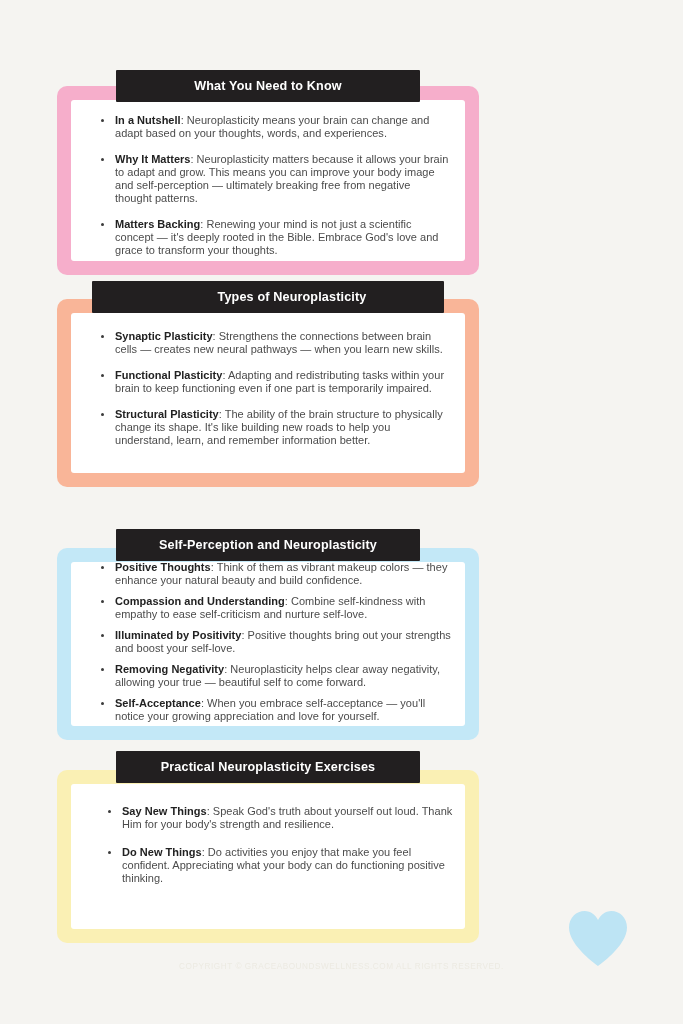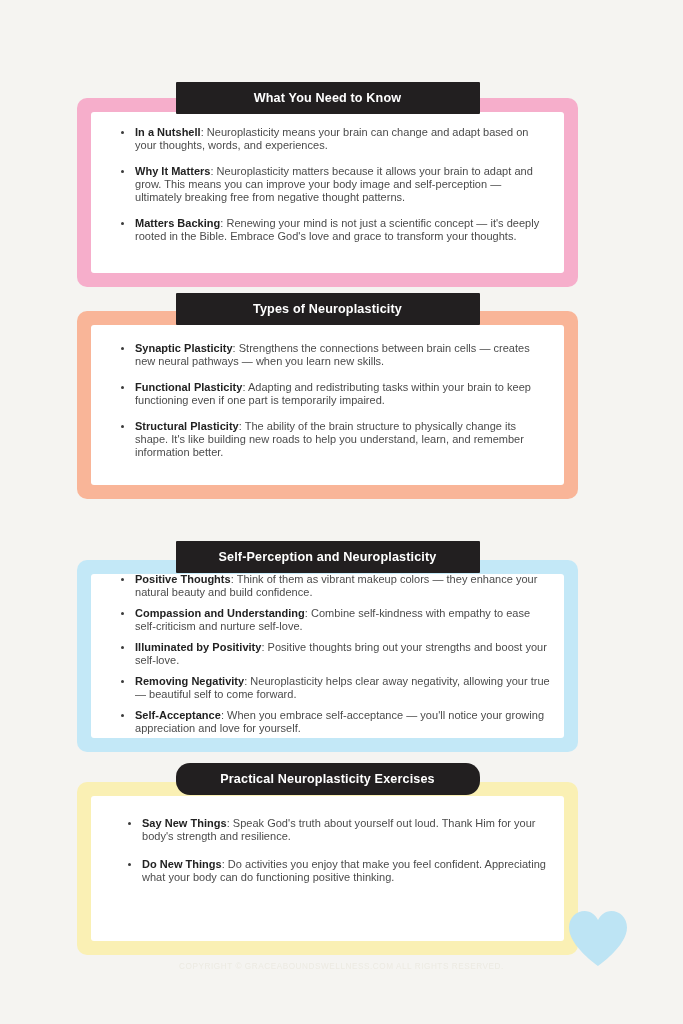--- a/index.html
+++ b/index.html
@@ -19,24 +19,23 @@
   .page {
     position: relative;
     width: 683px;
     height: 1024px;
     box-sizing: border-box;
   }
 
   
   .card-block {
     position: absolute;
-    left: 77px;
-    width: 501px;
-    box-sizing: border-box;
-    margin-top: 12px;
+    left: 57px;
+    width: 422px;
+    box-sizing: border-box;
   }
 
   .card-frame {
     position: absolute;
     left: 0;
     right: 0;
     border-radius: 10px;
     box-sizing: border-box;
   }
 
@@ -156,21 +155,21 @@
       </li>
       <li class="bullet">
         <span class="term">Matters Backing</span><span>: Renewing your mind is not just a scientific concept — it's deeply rooted in the Bible. Embrace God's love and grace to transform your thoughts.</span>
       </li>
     </ul>
   </div>
 
   <div class="card-block" style="top:281px;height:206px;">
     <div class="card-frame" style="top:18px;height:188px;background:#f9b598;"></div>
     <div class="card-inner" style="left:14px;right:14px;top:32px;height:160px;"></div>
-    <div class="card-title" style="top:0px;">
+    <div class="card-title" style="top:0px;padding-left:48px;">
       <span>Types of Neuroplasticity</span>
     </div>
     <ul class="bullets list-s2">
       <li class="bullet">
         <span class="term">Synaptic Plasticity</span><span>: Strengthens the connections between brain cells — creates new neural pathways  — when you learn new skills.</span>
       </li>
       <li class="bullet">
         <span class="term">Functional Plasticity</span><span>: Adapting and redistributing tasks within your brain to keep functioning even if one part is temporarily impaired.</span>
       </li>
       <li class="bullet">
@@ -200,21 +199,21 @@
       </li>
       <li class="bullet">
         <span class="term">Self-Acceptance</span><span>: When you embrace self-acceptance — you'll notice your growing appreciation and love for yourself.</span>
       </li>
     </ul>
   </div>
 
   <div class="card-block" style="top:751px;height:192px;">
     <div class="card-frame" style="top:19px;height:173px;background:#faf0b4;"></div>
     <div class="card-inner" style="left:14px;right:14px;top:33px;height:145px;"></div>
-    <div class="card-title" style="top:0px;border-radius:14px;">
+    <div class="card-title" style="top:0px;">
       <span>Practical Neuroplasticity Exercises</span>
     </div>
     <ul class="bullets list-s4">
       <li class="bullet">
         <span class="term">Say New Things</span><span>: Speak God's truth about yourself out loud. Thank Him for your body's strength and resilience.</span>
       </li>
       <li class="bullet">
         <span class="term">Do New Things</span><span>: Do activities you enjoy that make you feel confident. Appreciating what your body can do functioning positive thinking.</span>
       </li>
     </ul>

